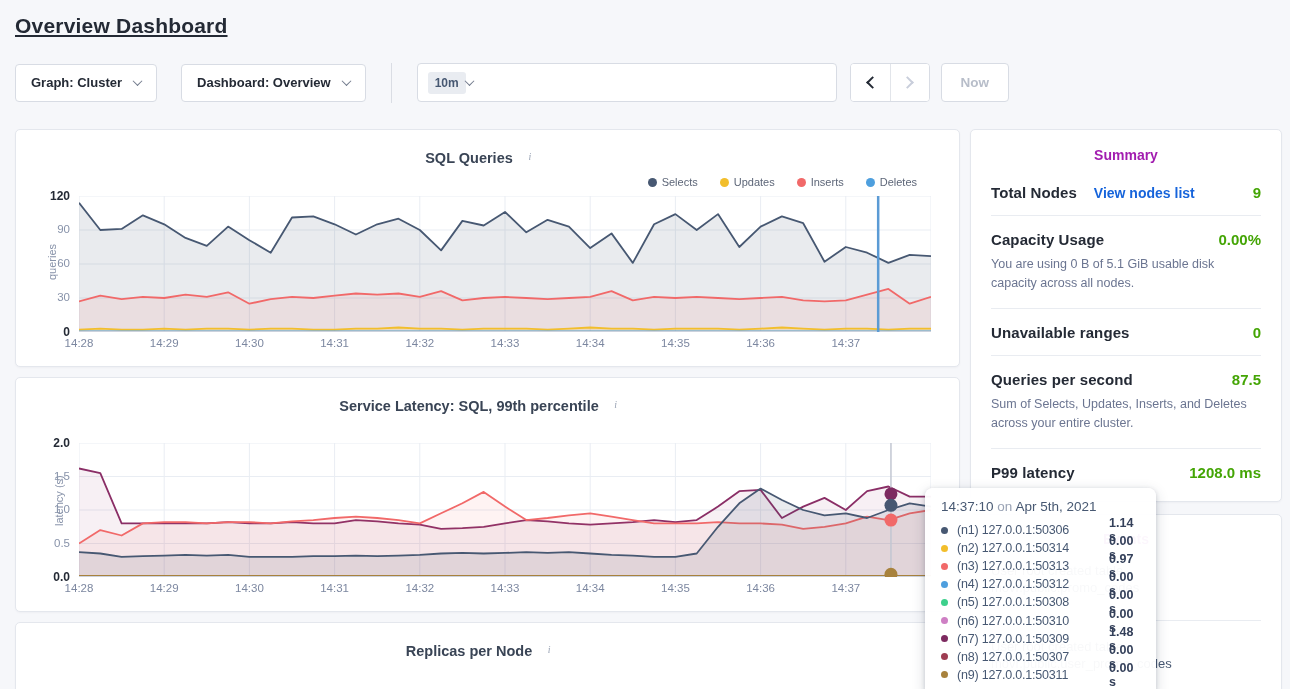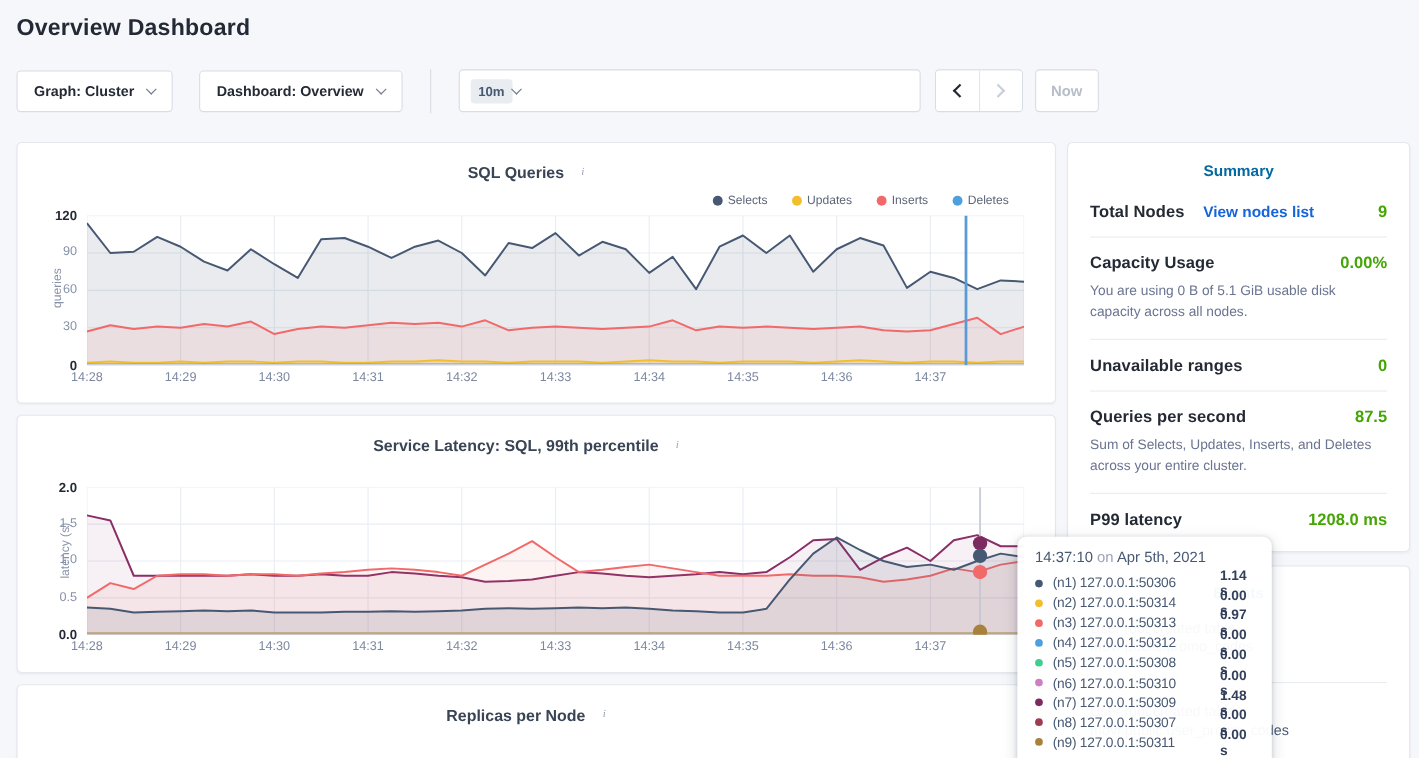--- a/index.html
+++ b/index.html
@@ -1,21 +1,21 @@
 <!DOCTYPE html>
 <html><head>
 <meta charset="utf-8">
 <style>
   * { box-sizing: border-box; }
   html,body { margin:0; padding:0; }
   body {
     width:1290px; height:689px; overflow:hidden; position:relative;
     background:#f6f7fa; font-family:"Liberation Sans", sans-serif; color:#242a35;
   }
-  h1.page-title { margin:14px 0 0 15px; font-size:21px; font-weight:700; color:#242a35; letter-spacing:.2px; }
+  h1.page-title { margin:14px 0 0 15px; font-size:21px; font-weight:700; color:#242a35; letter-spacing:.2px;text-decoration:underline; }
 
   
   .toolbar { display:flex; align-items:center; margin:25px 15px 0 15px; height:39px; }
   .dd {
     height:38px; padding:0 15px; background:#fff; border:1px solid #d8dce4; border-radius:4px;
     display:flex; align-items:center; gap:12px; font-weight:700; font-size:13px; color:#242a35; cursor:pointer;
   }
   .dd + .dd { margin-left:24px; }
   .chev { width:7px; height:7px; border-right:1.6px solid #717a8c; border-bottom:1.6px solid #717a8c;
           transform:rotate(45deg) translate(-1px,-1px); display:inline-block; }
@@ -25,21 +25,21 @@
     display:flex; align-items:center; padding:0 16px 0 10px; cursor:pointer;
   }
   .tbadge { background:#e9ecf1; border-radius:3px; padding:4px 7px; font-weight:700; font-size:12px; color:#475872; }
   .tplabel { font-weight:700; font-size:13.5px; color:#242a35; margin-left:13px; flex:1; }
   .arrowgroup { display:flex; margin-left:13px; border:1px solid #d8dce4; border-radius:4px; background:#fff; overflow:hidden; }
   .abtn { width:39px; height:37px; background:#fff; border:none; display:flex; align-items:center; justify-content:center; cursor:pointer; }
   .abtn + .abtn { border-left:1px solid #e2e5ea; }
   .arr { width:9px; height:9px; display:inline-block; }
   .arr-left  { border-left:2.6px solid #242a35; border-bottom:2.6px solid #242a35; transform:rotate(45deg); margin-left:4px; }
   .arr-right { border-right:2.6px solid #c9cedb; border-top:2.6px solid #c9cedb; transform:rotate(45deg); margin-right:4px; }
-  .nowbtn { margin-left:11px; width:58px; height:39px; background:#fff; border:1px solid #d8dce4; border-radius:4px;
+  .nowbtn { margin-left:11px; width:68px; height:39px; background:#fff; border:1px solid #d8dce4; border-radius:4px;
             font-weight:700; font-size:13.5px; color:#b7bdc9; font-family:inherit; cursor:default; }
 
   
   .layout { display:flex; margin:27px 8px 0 15px; gap:10px; align-items:flex-start; }
   .col-main { width:945px; flex:none; display:flex; flex-direction:column; gap:10px; }
   .col-side { width:312px; flex:none; display:flex; flex-direction:column; gap:12px; }
   .card { background:#fff; border:1px solid #e4e7ed; border-radius:5px; box-shadow:0 1px 2px rgba(50,60,80,.04); }
 
   
   .chart-card { padding:18px 28px 14px 16px; }
@@ -59,21 +59,21 @@
   .yticks { width:43px; position:relative; flex:none; }
   .yticks span { position:absolute; right:9px; font-size:11.5px; color:#8792a9; }
   .yticks span.edge { font-weight:700; color:#242a35; font-size:12px; }
   .plot-col { flex:1; }
   .plot-col svg { display:block; }
   .xlabels { position:relative; height:15px; margin-top:5px; }
   .xlabels span { position:absolute; top:0; transform:translateX(-50%); font-size:11.5px; color:#7c87a0; white-space:nowrap; }
 
   
   .summary-card { padding:17px 20px 6px 20px; }
-  .side-title { text-align:center; font-size:14px; font-weight:700; color:#0369a1; margin:0 0 6px 0; }
+  .side-title { text-align:center; font-size:14px; font-weight:700; color:#a21caf; margin:0 0 6px 0; }
   .s-row { padding:15px 0 14px 0; }
   .s-row + .s-row { border-top:1px solid #e9ecf1; }
   .s-head { display:flex; align-items:baseline; }
   .s-label { font-weight:700; font-size:15px; color:#242a35; letter-spacing:.1px; }
   .s-link { font-weight:700; font-size:14px; margin-left:17px; cursor:pointer; text-decoration:none; }
   .s-value { margin-left:auto; font-weight:700; font-size:15px; }
   .s-desc { margin-top:7px; font-size:12.5px; color:#6b7591; line-height:1.55; }
 
   
   .events-card { padding:16px 20px; min-height:185px; }

